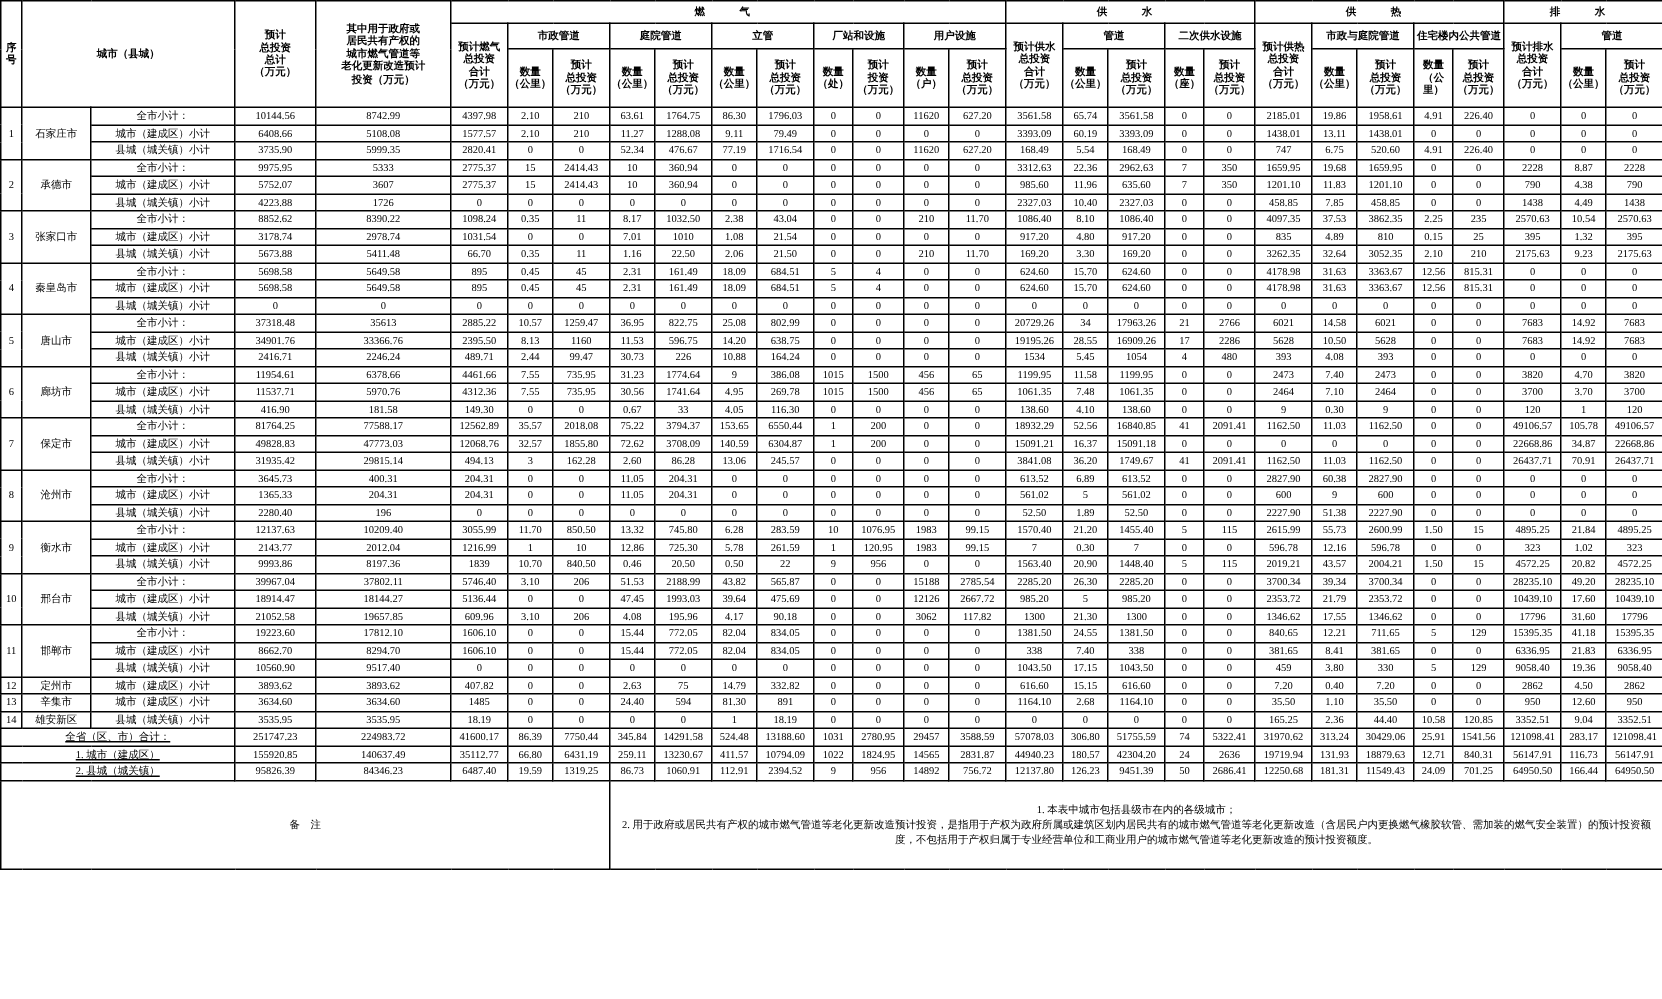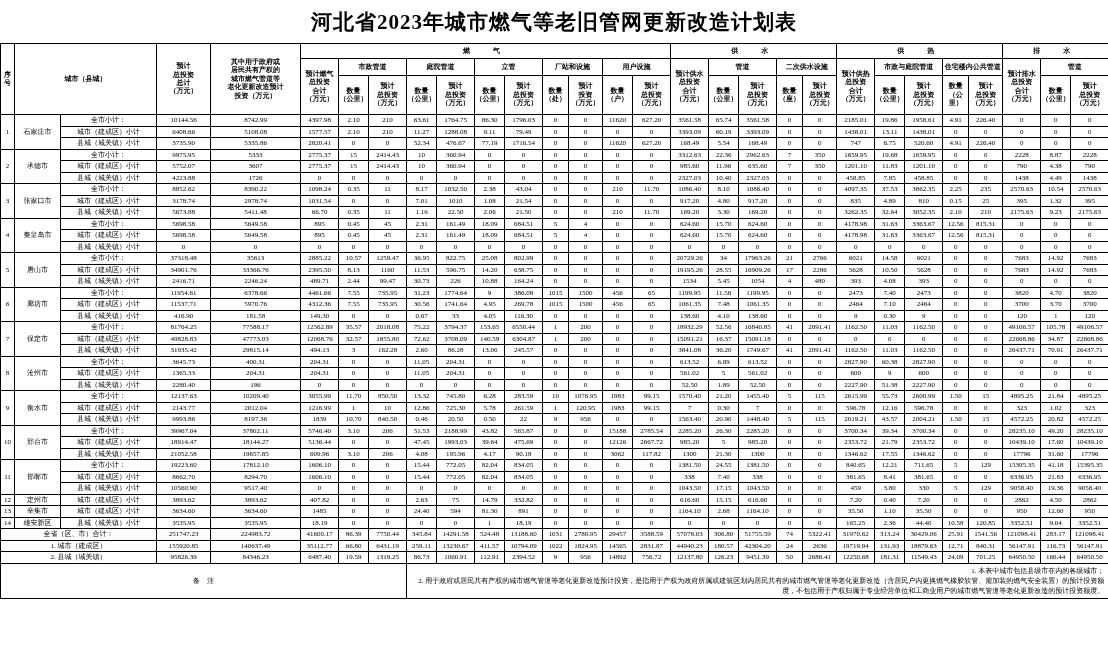--- a/index.html
+++ b/index.html
@@ -8,29 +8,28 @@
   .title{text-align:center;font-size:21px;font-weight:bold;padding:8px 0 7px;letter-spacing:1px;}
   table{border-collapse:collapse;table-layout:fixed;width:1108px;}
   th,td{border:1px solid #000;font-size:7px;text-align:center;vertical-align:middle;
     padding:0;line-height:1.2;overflow:hidden;word-break:break-all;}
   thead th{font-weight:bold;white-space:pre-line;}
   thead tr.r1 th{height:14px;text-align:center;}
   thead tr.r2 th{height:16px;}
   thead tr.r3 th{height:38px;}
   tbody td,tbody th{font-weight:normal;height:10.5px;}
   td.lbl{padding:0 1px;}
-  td.sum{font-weight:normal;}
-  td.remark{text-align:right;padding:2px 4px;line-height:1.45;}
+  td.sum{font-weight:normal;text-decoration:underline;}
+  td.remark{text-align:center;padding:14px 4px;line-height:1.45;}
   th.grp{letter-spacing:8px;}
 </style>
 </head>
 <body>
 
 <div class="page">
-  <div class="title">河北省2023年城市燃气等老旧管网更新改造计划表</div>
   <table>
     <colgroup>
       <col style="width:14px">
         <col style="width:46px">
         <col style="width:96px">
         <col style="width:54px">
         <col style="width:90px">
       <col style="width:38px">
         <col style="width:30px">
         <col style="width:38px">
@@ -212,21 +211,21 @@
           <td>1438.01</td>
           <td>0</td>
           <td>0</td>
           <td>0</td>
           <td>0</td>
           <td>0</td>
         </tr>
         <tr>
           <td class="lbl">县城（城关镇）小计</td>
           <td>3735.90</td>
-          <td>5335.86</td>
+          <td>5999.35</td>
           <td>2820.41</td>
           <td>0</td>
           <td>0</td>
           <td>52.34</td>
           <td>476.67</td>
           <td>77.19</td>
           <td>1716.54</td>
           <td>0</td>
           <td>0</td>
           <td>11620</td>

